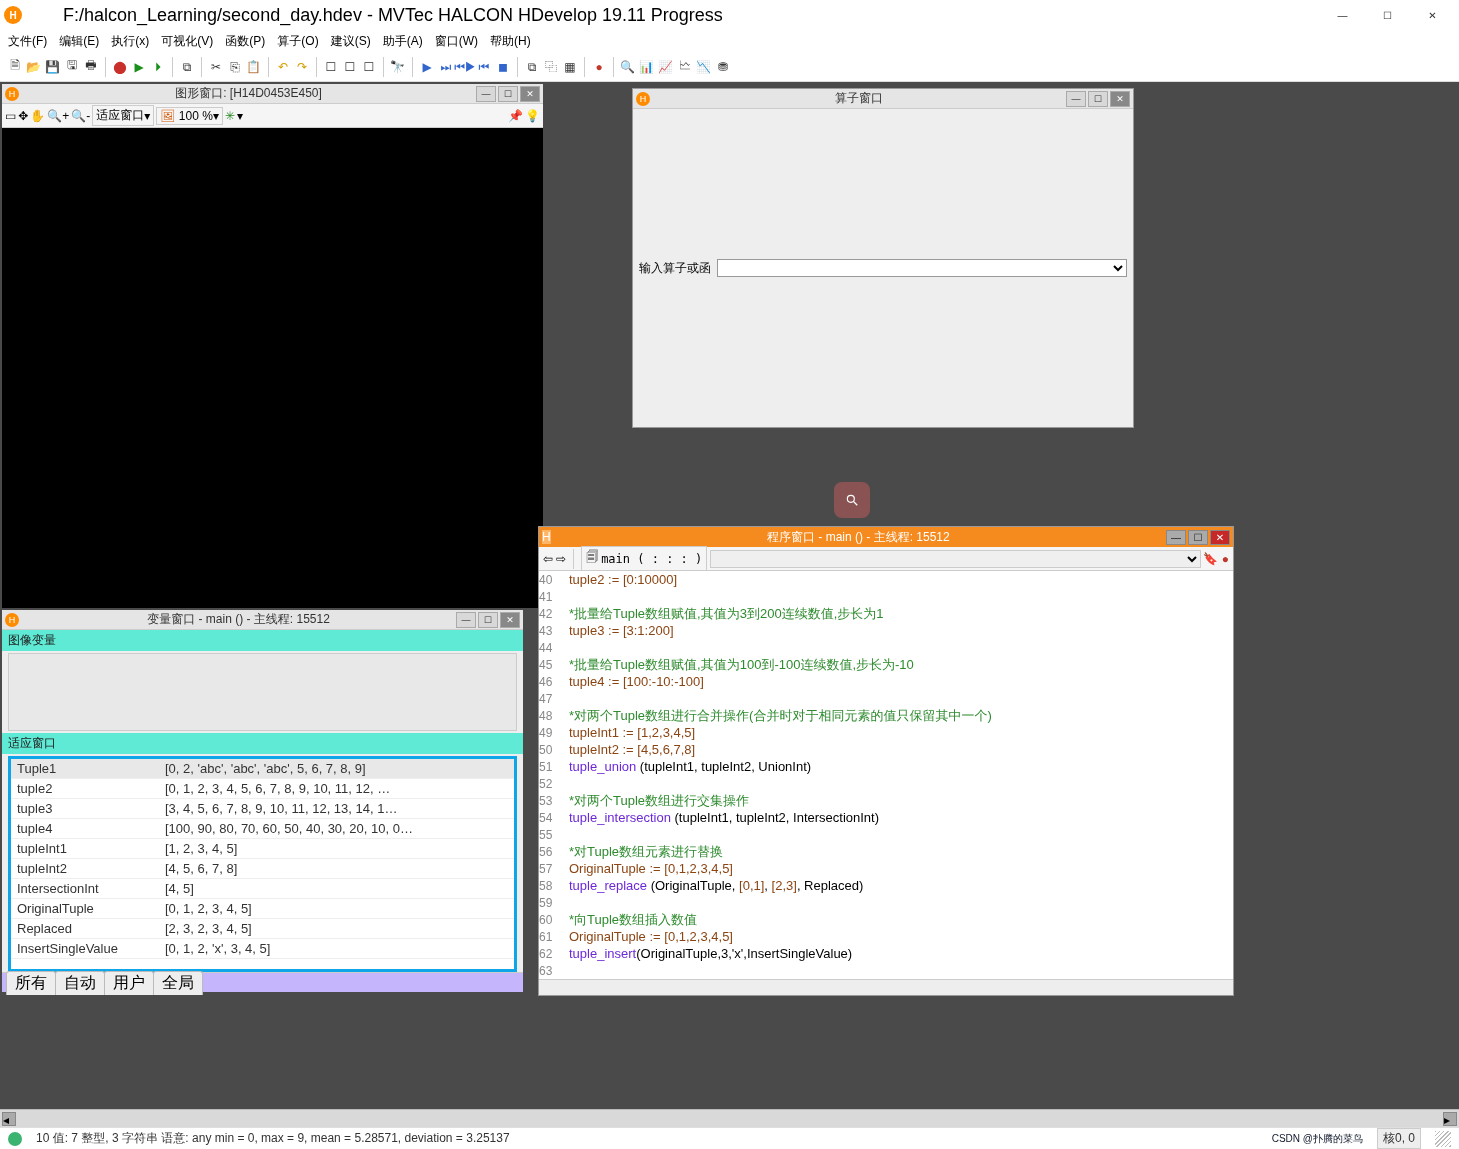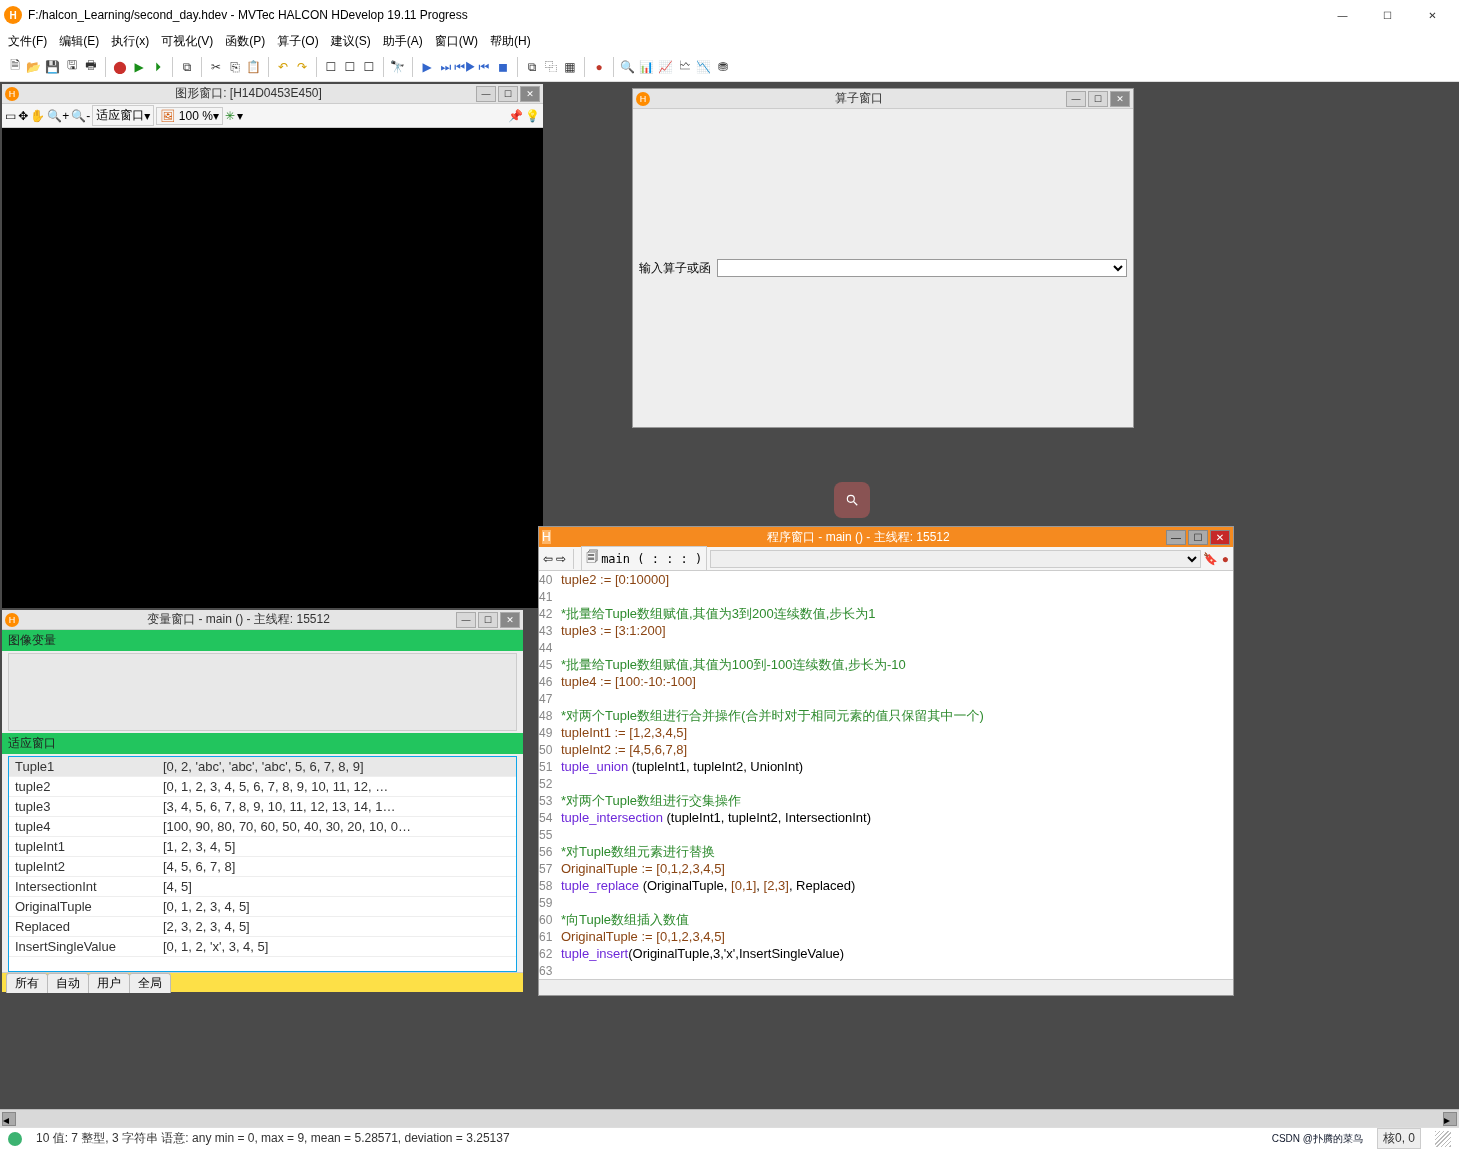--- a/index.html
+++ b/index.html
@@ -1,20 +1,20 @@
 <!DOCTYPE html>
 <html><head>
 <meta charset="utf-8">
 <style>
   *{margin:0;padding:0;box-sizing:border-box;font-family:"Microsoft YaHei","Segoe UI",Arial,sans-serif;}
   body{background:#fff;width:1459px;height:1149px;overflow:hidden;font-size:12px;}
   .app{width:1459px;height:1149px;display:flex;flex-direction:column;background:#fff;}
   .titlebar{height:30px;display:flex;align-items:center;padding:0 4px;background:#fff;}
   .titlebar .app-icon{width:18px;height:18px;border-radius:9px;background:#ff8c00;display:inline-flex;align-items:center;justify-content:center;color:#fff;font-size:10px;font-weight:bold;margin-right:6px;}
-  .title-text{flex:1;font-size:12px;color:#000;}
+  .title-text{flex:1;font-size:18px;color:#000;margin-left:35px;}
   .win-controls{display:flex;}
   .win-btn{width:45px;height:28px;display:flex;align-items:center;justify-content:center;font-size:10px;color:#333;}
   .menubar{height:22px;display:flex;align-items:center;padding:2px 4px;gap:4px;font-size:12px;color:#000;background:#fff;}
   .menubar .mi{padding:2px 4px;text-align:center;}
   .toolbar{height:30px;display:flex;align-items:center;gap:1px;padding:2px 6px;background:#fff;border-bottom:1px solid #ddd;}
   .toolbar .tbtn{width:18px;height:18px;border:1px solid transparent;display:flex;align-items:center;justify-content:center;font-size:12px;color:#333;}
   .sep{width:1px;height:20px;background:#ccc;margin:0 4px;}
   .surface{flex:1;background:#4a4a4a;position:relative;}
 
   
@@ -33,43 +33,43 @@
   .operator-win{position:absolute;left:632px;top:6px;width:502px;height:340px;background:#eee;border:1px solid #999;display:flex;flex-direction:column;}
   .op-body{flex:1;background:#eee;padding:6px;display:flex;gap:6px;align-items:center;}
   .op-label{font-size:12px;}
   .op-inp{flex:1;height:18px;border:1px solid #999;background:#fff;font-size:11px;}
 
   .magnifier{position:absolute;left:834px;top:400px;width:36px;height:36px;border-radius:8px;background:rgba(255,100,100,0.35);display:flex;align-items:center;justify-content:center;color:#fff;font-size:20px;}
 
   
   .var-win{position:absolute;left:2px;top:528px;width:521px;height:382px;background:#eee;display:flex;flex-direction:column;}
   .var-body{flex:1;background:#eee;display:flex;flex-direction:column;font-size:13px;font-family:Consolas,monospace;}
-  .var-sec-hdr{padding:2px 6px;font-size:12px;background:#22c55e;color:#222;}
+  .var-sec-hdr{padding:2px 6px;font-size:12px;background:#5eead4;color:#222;}
   .var-img-area{height:78px;background:#e8e8e8;border:1px solid #ccc;margin:2px 6px;}
-  .var-table{flex:1;overflow:auto;border:1px solid #0ea5e9;margin:2px 6px 0 6px;background:#fff;}
+  .var-table{flex:1;overflow:auto;border:3px solid #0ea5e9;margin:2px 6px 0 6px;background:#fff;}
   .var-row{display:flex;height:20px;align-items:center;border-bottom:1px solid #eee;}
   .var-row.sel{background:#e8e8e8;}
   .var-name{width:150px;padding:0 6px;color:#333;}
   .var-val{flex:1;padding:0 4px;color:#333;white-space:nowrap;overflow:hidden;}
-  .var-tabs{height:20px;display:flex;background:#fde047;gap:0;border-top:1px solid #ccc;align-items:center;padding-left:4px;font-size:12px;}
+  .var-tabs{height:20px;display:flex;background:#c4b5fd;gap:0;border-top:1px solid #ccc;align-items:center;padding-left:4px;font-size:16px;}
   .vtab{padding:1px 8px;border:1px solid #bbb;border-bottom:none;background:#eee;border-radius:3px 3px 0 0;margin-right:-1px;}
 
   
   .prog-win{position:absolute;left:538px;top:444px;width:696px;height:470px;background:#fff;display:flex;flex-direction:column;border:1px solid #999;}
   .prog-title{height:20px;background:#f58a1f;color:#fff;display:flex;align-items:center;padding:0 3px;font-size:12px;}
   .prog-title .ptxt{flex:1;text-align:center;}
   .prog-title .pwc{display:flex;gap:2px;}
   .prog-title .pwb{width:20px;height:15px;background:#aaa;border:1px solid #888;display:inline-flex;align-items:center;justify-content:center;font-size:10px;color:#222;}
   .prog-title .pwb.cl{background:#c62828;color:#fff;}
   .prog-tool{height:24px;background:#f5f5f5;display:flex;align-items:center;gap:3px;padding:0 4px;border-bottom:1px solid #ccc;font-size:12px;}
   .prog-tool .crumb{border:1px solid #ccc;padding:1px 4px;display:flex;align-items:center;gap:3px;}
   .prog-tool select{flex:1;font-size:12px;border:1px solid #ccc;font-family:Consolas,monospace;}
   .editor{flex:1;overflow:auto;font-family:Consolas,"Courier New",monospace;font-size:13px;background:#fff;position:relative;}
   .line{display:flex;height:17px;align-items:center;}
-  .gutter{width:22px;text-align:right;color:#888;padding-right:18px;background:#fff;font-size:12px;}
+  .gutter{width:30px;text-align:right;color:#888;padding-right:18px;background:#fff;font-size:12px;}
   .code{flex:1;white-space:pre;}
   .c-com{color:#2e8b2e;}
   .c-op{color:#8b4513;}
   .c-fn{color:#6d28d9;}
   .prog-sb{height:16px;background:#eee;border-top:1px solid #ccc;}
 
   
   .bottom-track{height:18px;background:#d9d9d9;border-top:1px solid #bbb;position:relative;}
   .bottom-track .thumb{position:absolute;left:2px;top:2px;width:14px;height:14px;background:#aaa;border:1px solid #888;}
   .bottom-track .thumb2{position:absolute;right:2px;top:2px;width:14px;height:14px;background:#aaa;border:1px solid #888;}

